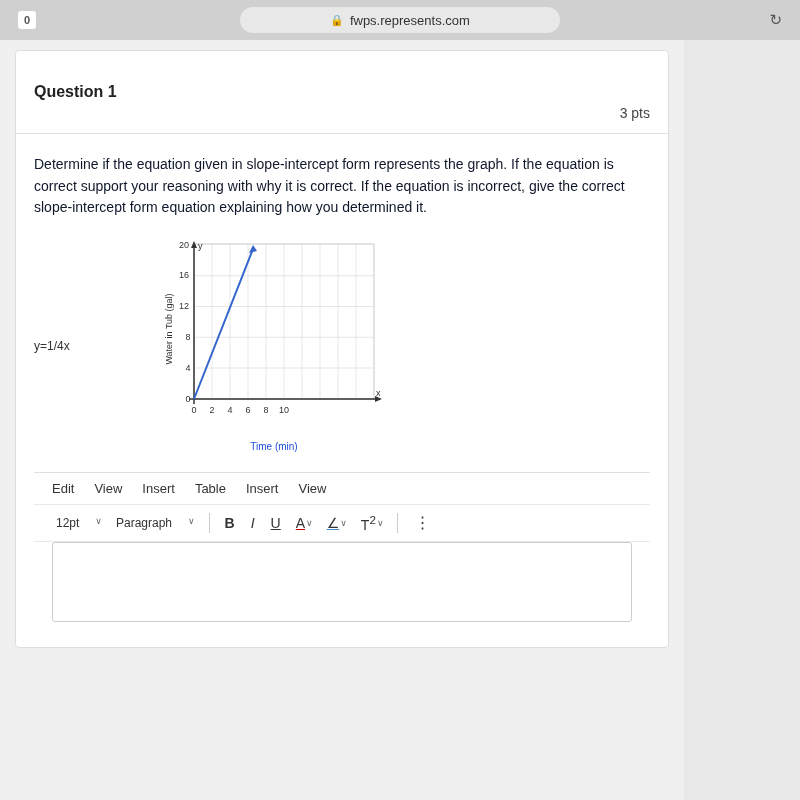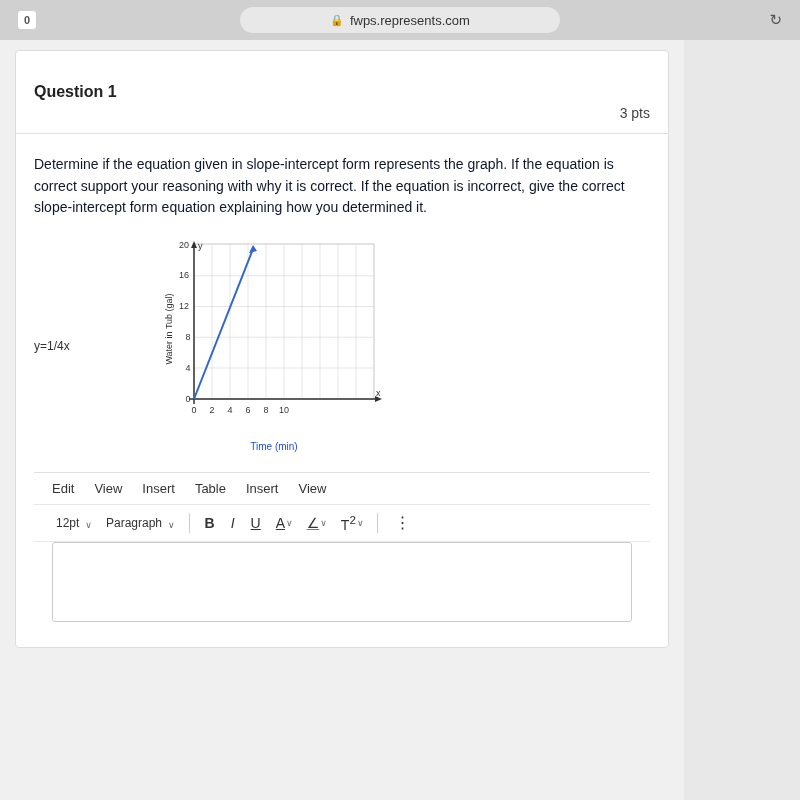--- a/index.html
+++ b/index.html
@@ -155,22 +155,22 @@
       align-items: center;
       padding: 6px 18px;
       gap: 6px;
       border-bottom: 1px solid #e8e8e8;
     }
 
     .toolbar-select {
       font-size: 12px;
       color: #333;
       display: flex;
-      align-items: flex-end;
-      gap: 6px;
+      align-items: flex-start;
+      gap: 16px;
       cursor: pointer;
       padding: 2px 4px;
     }
     .toolbar-select .chevron {
       font-size: 9px;
       color: #666;
     }
 
     .toolbar-divider {
       width: 1px;

